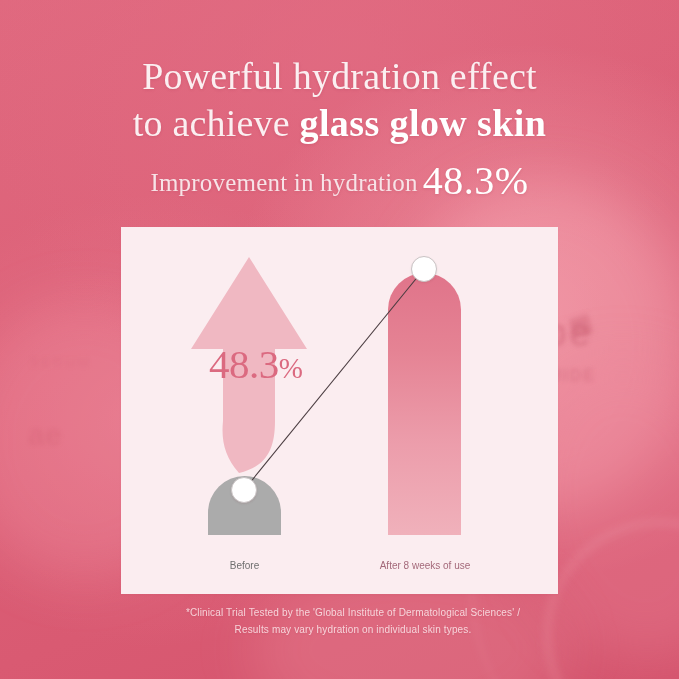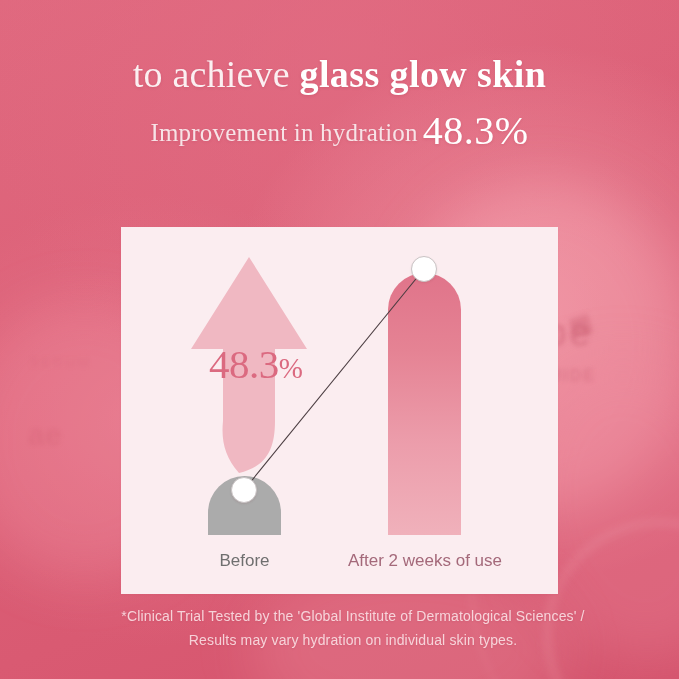--- a/index.html
+++ b/index.html
@@ -148,35 +148,35 @@
     z-index:4;
   }
   .dot-before { left:110px; top:250px; }
   .dot-after  { left:290px; top:29px; }
 
   #connector { position:absolute; inset:0; z-index:3; pointer-events:none; }
 
   .axis-label {
     position:absolute;
     bottom:23px;
-    font-size:17px;
+    font-size:10px;
     font-family:"Liberation Sans", sans-serif;
     text-align:center;
     white-space:nowrap;
   }
   .axis-label.before { left:62px; width:123px; color:#6F6F6F; }
   .axis-label.after  { left:198px; width:212px; color:#A4697A; }
 
   
   #footnote {
     position:absolute;
     left:0; right:0; top:604px;
     text-align:center;
     color:rgba(255,240,243,0.80);
-    font-size:14px;
+    font-size:10px;
     line-height:1.72;
     letter-spacing:0.15px;
     text-shadow:0 1px 2px rgba(150,40,62,0.12);
     margin-left:27px;
   }
 </style>
 </head>
 <body>
 
 <div id="bg-layer">
@@ -189,20 +189,21 @@
   <div class="bgtext t2">MIDE</div>
   <div class="bgtext t3">ae</div>
   <div class="bgtext t4">SERUM</div>
 
   <div class="bgshape sq"></div>
   <div class="bgshape arc1"></div>
   <div class="bgshape arc2"></div>
 </div>
 
 <div id="headings">
+  <div class="h-line l1">Powerful hydration effect</div>
   <div class="h-line l2"><span>to achieve </span><span class="h-bold">glass glow skin</span></div>
   <div class="sub-line"><span>Improvement in hydration</span><span class="sub-num">48.3%</span></div>
 </div>
 
 <div id="chart-card">
   <div id="chart-plot">
 
     <div class="arrow-wrap">
       <svg width="145" height="230" viewBox="0 0 145 230">
         <path d="M66 228 C 52 212, 48 196, 50 176 L 50 104 L 18 104 L 76 12 L 134 104 L 102 104 L 102 176 C 102 206, 92 222, 66 228 Z" fill="#F0B8C2"></path>
@@ -214,21 +215,21 @@
       <line x1="123" y1="263" x2="303" y2="42" stroke="#4A3C40" stroke-width="1.1"></line>
     </svg>
 
     <div class="bar bar-before"></div>
     <div class="bar bar-after"></div>
 
     <div class="dot dot-before"></div>
     <div class="dot dot-after"></div>
 
     <div class="axis-label before">Before</div>
-    <div class="axis-label after">After 2 weeks of use</div>
+    <div class="axis-label after">After 8 weeks of use</div>
 
   </div>
 </div>
 
 <div id="footnote">
   <div>*Clinical Trial Tested by the 'Global Institute of Dermatological Sciences' /</div>
   <div>Results may vary hydration on individual skin types.</div>
 </div>
 
 </body></html>

